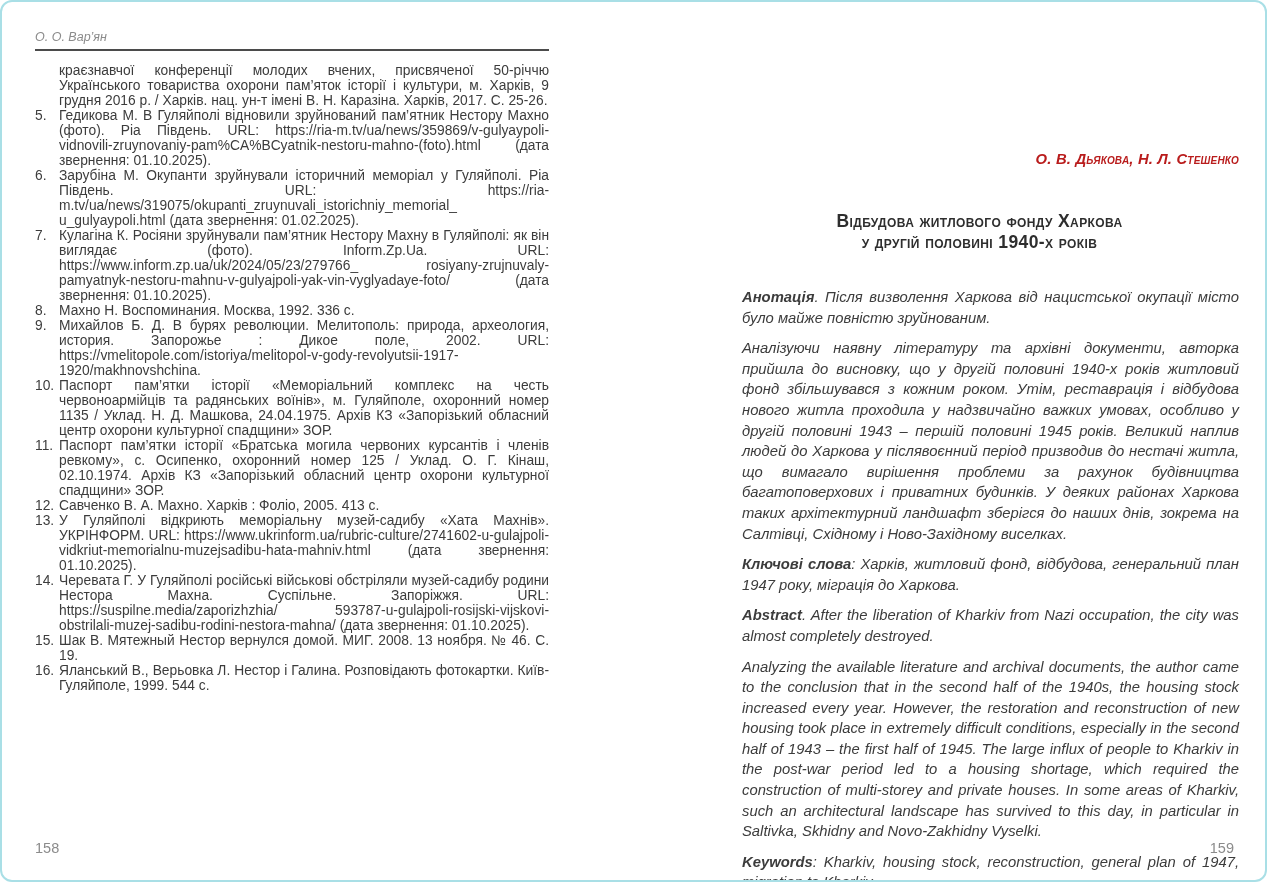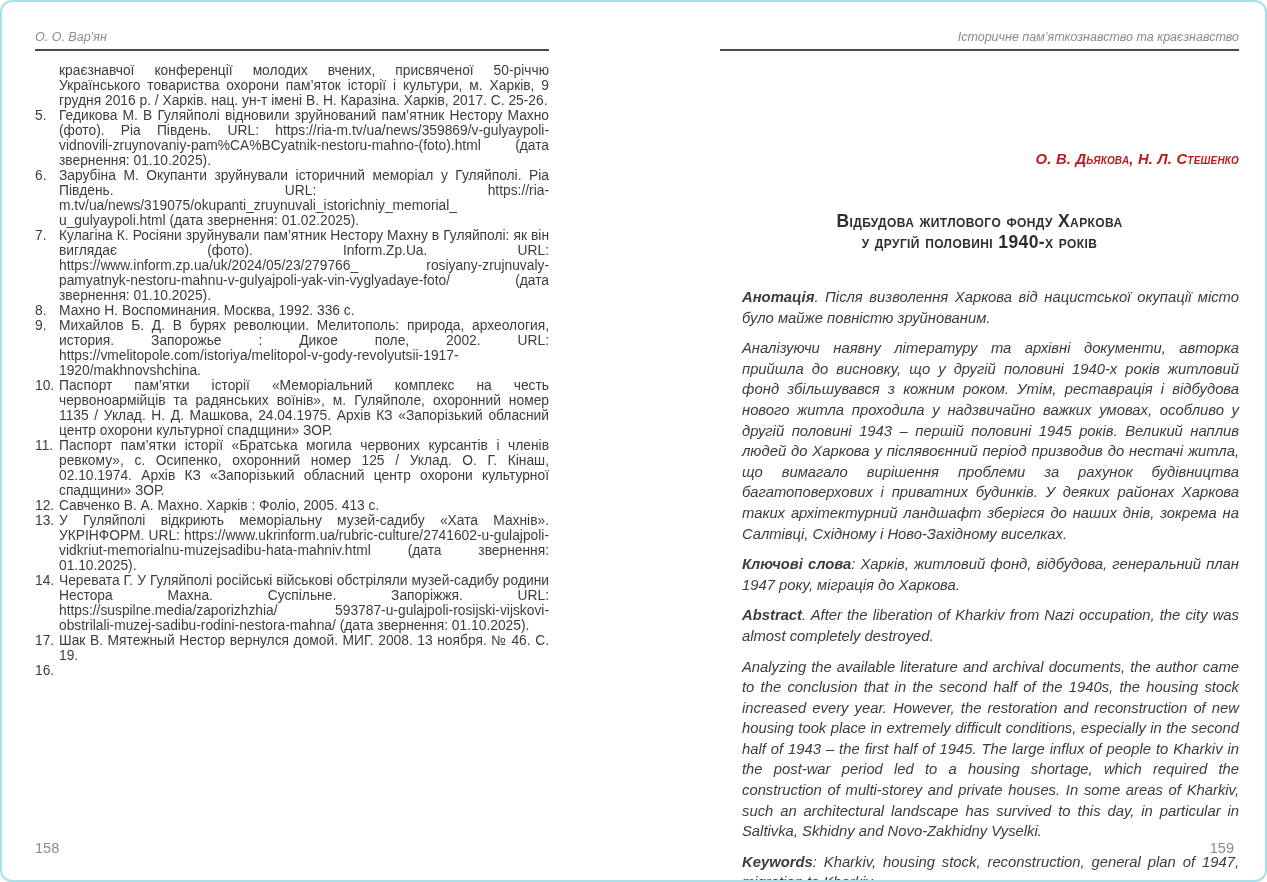--- a/index.html
+++ b/index.html
@@ -79,21 +79,20 @@
   .page-num.left{left:33px;}
   .page-num.right{right:31px;text-align:center;}
 </style>
 </head>
 <body>
 
 <div class="sheet">
 
   <div class="running-head left">О. О. Вар’ян</div>
 
-  <div class="running-head right">Історичне пам’яткознавство та краєзнавство</div>
 
   <div class="refs">
     <div class="ref-cont">краєзнавчої конференції молодих вчених, присвяченої 50-річчю Українського товариства охорони пам’яток історії і культури, м. Харків, 9 грудня 2016 р. / Харків. нац. ун-т імені В. Н. Каразіна. Харків, 2017. С. 25-26.</div>
     <div id="ref-items">
   <div class="ref-item">
     <span class="ref-num">5.</span>
     <span class="ref-text">Гедикова М. В Гуляйполі відновили зруйнований пам’ятник Нестору Махно (фото). Ріа Південь. URL: https://ria-m.tv/ua/news/359869/v-gulyaypoli-vidnovili-zruynovaniy-pam%CA%BCyatnik-nestoru-mahno-(foto).html (дата звернення: 01.10.2025).</span>
   </div>
 
   <div class="ref-item">
@@ -135,26 +134,27 @@
     <span class="ref-num">13.</span>
     <span class="ref-text">У Гуляйполі відкриють меморіальну музей-садибу «Хата Махнів». УКРІНФОРМ. URL: https://www.ukrinform.ua/rubric-culture/2741602-u-gulajpoli-vidkriut-memorialnu-muzejsadibu-hata-mahniv.html (дата звернення: 01.10.2025).</span>
   </div>
 
   <div class="ref-item">
     <span class="ref-num">14.</span>
     <span class="ref-text">Черевата Г. У Гуляйполі російські військові обстріляли музей-садибу родини Нестора Махна. Суспільне. Запоріжжя. URL: https://suspilne.media/zaporizhzhia/ 593787-u-gulajpoli-rosijski-vijskovi-obstrilali-muzej-sadibu-rodini-nestora-mahna/ (дата звернення: 01.10.2025).</span>
   </div>
 
   <div class="ref-item">
-    <span class="ref-num">17.</span>
+    <span class="ref-num">15.</span>
     <span class="ref-text">Шак В. Мятежный Нестор вернулся домой. МИГ. 2008. 13 ноября. № 46. С. 19.</span>
   </div>
 
   <div class="ref-item">
     <span class="ref-num">16.</span>
+    <span class="ref-text">Яланський В., Верьовка Л. Нестор і Галина. Розповідають фотокартки. Київ-Гуляйполе, 1999. 544 с.</span>
   </div>
 </div>
   </div>
 
   <div class="article">
     <div class="authors">О. В. Дьякова, Н. Л. Стешенко</div>
     <div class="title">
       <div>Відбудова житлового фонду Харкова</div>
       <div>у другій половині 1940-х років</div>
     </div>

